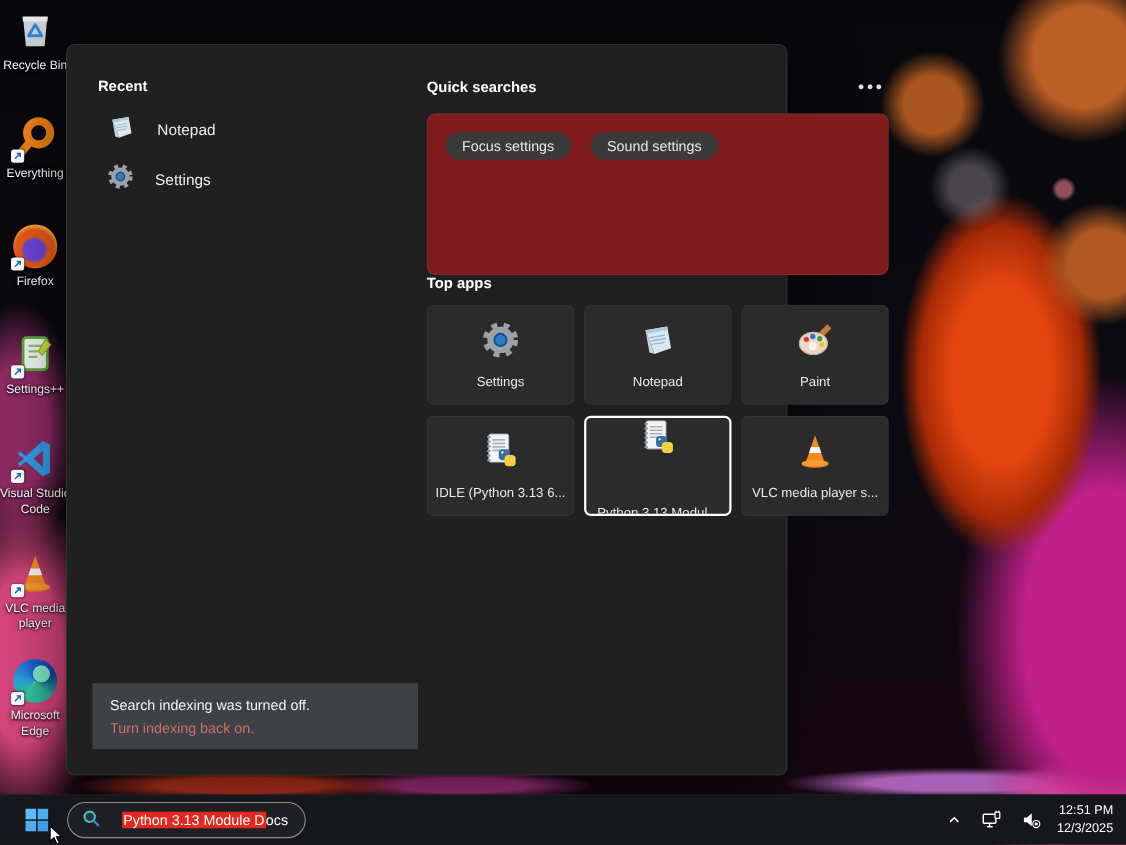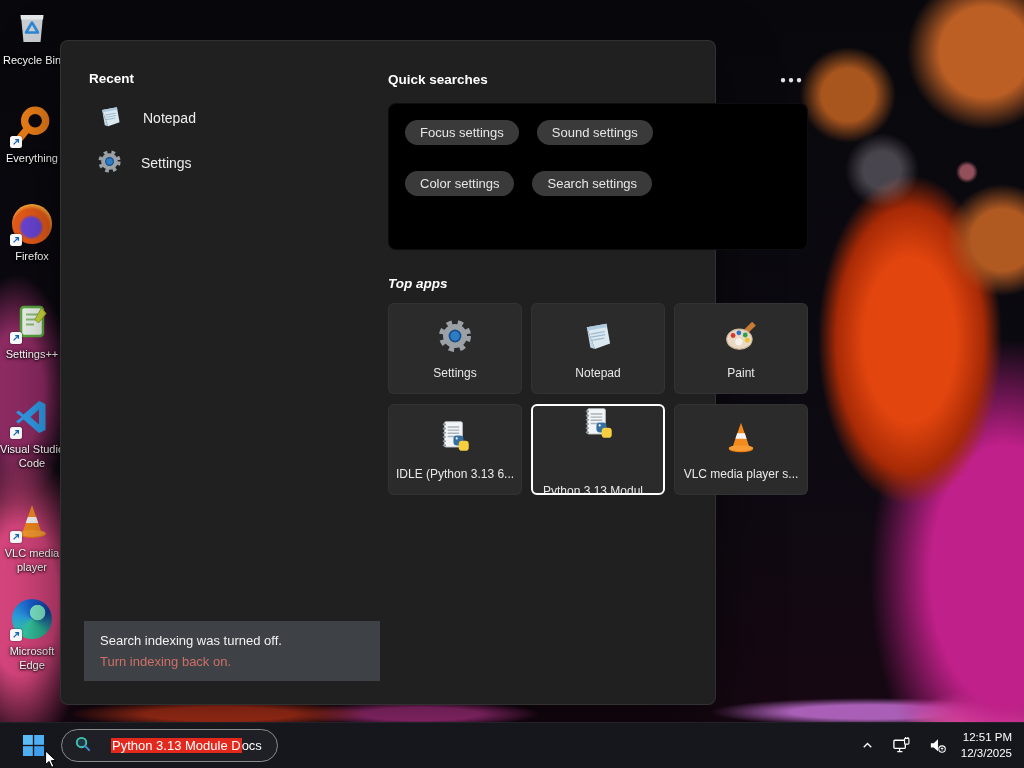--- a/index.html
+++ b/index.html
@@ -46,27 +46,27 @@
     box-shadow:0 24px 60px rgba(0,0,0,.55);box-sizing:border-box;}
   .sec-title{font-size:13.5px;font-weight:700;color:#fff;}
   .recent-col{position:absolute;left:28px;top:30px;width:285px;}
   .recent-item{display:flex;align-items:center;gap:19px;height:36px;margin-top:9px;
     padding-left:8px;border-radius:6px;cursor:pointer;}
   .recent-item .rlabel{font-size:14px;color:#ededed;}
   .right-col{position:absolute;left:327px;top:30px;width:420px;}
   .qs-head{display:flex;justify-content:space-between;align-items:center;height:17px;}
   .more{color:#e2e2e2;font-size:10px;letter-spacing:2px;font-weight:700;cursor:pointer;
     padding:2px 4px;border-radius:4px;}
-  .qs-card{margin-top:15px;height:147px;box-sizing:border-box;background:#000000;
+  .qs-card{margin-top:15px;height:147px;box-sizing:border-box;background:#7f1d1d;
     border:1px solid rgba(255,255,255,.05);border-radius:8px;padding:16px 16px;
-    display:flex;flex-direction:column;gap:26px;}
+    display:flex;flex-direction:column;gap:14px;}
   .qs-row{display:flex;gap:18px;}
   .pill{background:#3a3a3a;border-radius:15px;padding:5px 15px;font-size:13px;
     color:#e6e6e6;white-space:nowrap;cursor:pointer;}
-  .topapps-title{margin-top:26px;font-style:italic;}
+  .topapps-title{}
   .tiles{margin-top:12px;display:grid;grid-template-columns:repeat(3,134px);gap:10px 9px;}
   .tile{height:91px;background:#2b2b2b;border:1px solid rgba(255,255,255,.04);
     border-radius:6px;display:flex;flex-direction:column;align-items:center;
     justify-content:center;gap:8px;box-sizing:border-box;cursor:pointer;}
   .tile.selected{border:2px solid #ffffff;gap:38px;}
   .tile .tlabel{font-size:12px;color:#e9e9e9;max-width:118px;white-space:nowrap;overflow:hidden;}
   .notice{position:absolute;left:23px;top:580px;width:296px;box-sizing:border-box;
     background:#3e4146;border-radius:0;padding:12px 16px;}
   .notice .msg{font-size:13px;color:#f2f2f2;}
   .notice .link{font-size:13px;color:#cf7067;margin-top:6px;cursor:pointer;}
@@ -231,24 +231,20 @@
       <div class="qs-head">
         <span class="sec-title">Quick searches</span>
         <span class="more">●●●</span>
       </div>
 
       <div class="qs-card">
         <div class="qs-row">
           <span class="pill">Focus settings</span>
           <span class="pill">Sound settings</span>
         </div>
-        <div class="qs-row">
-          <span class="pill">Color settings</span>
-          <span class="pill">Search settings</span>
-        </div>
       </div>
 
       <div class="sec-title topapps-title">Top apps</div>
 
       <div class="tiles">
 
         <div class="tile">
           <span>
             <svg width="36" height="36" viewBox="0 0 36 36">
               <circle cx="18" cy="18" r="12" fill="#9ba1a6"></circle>

